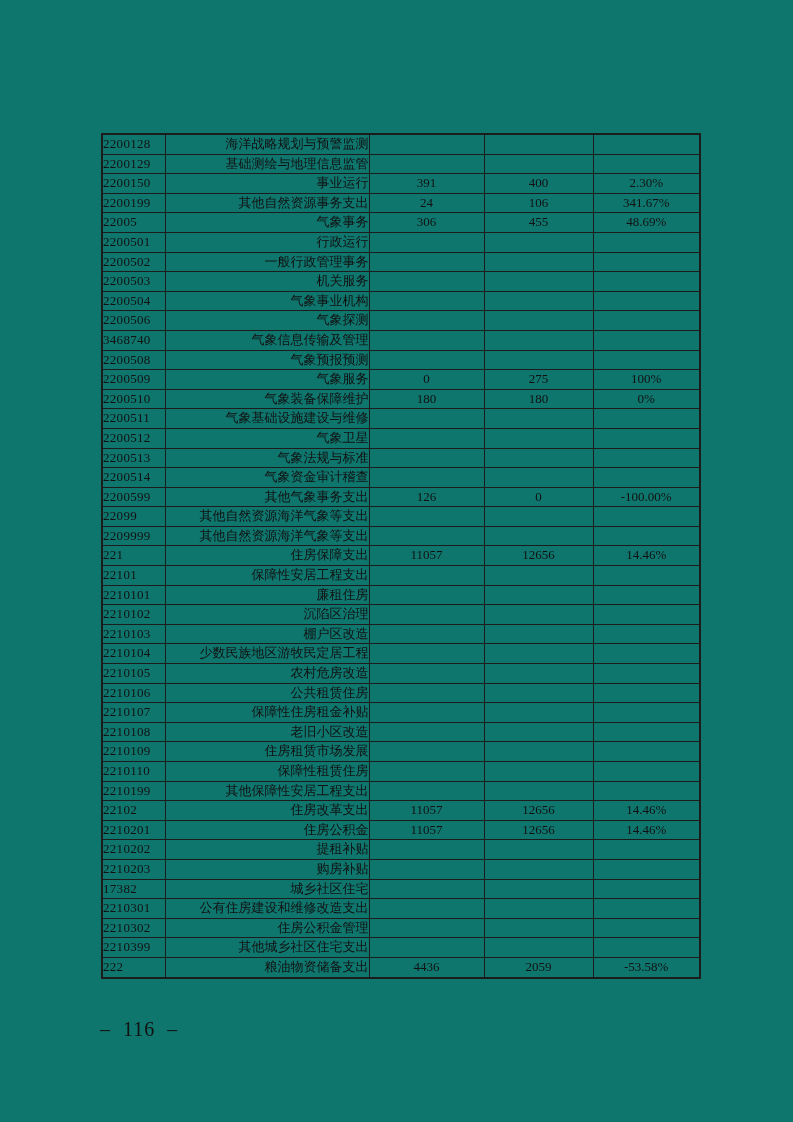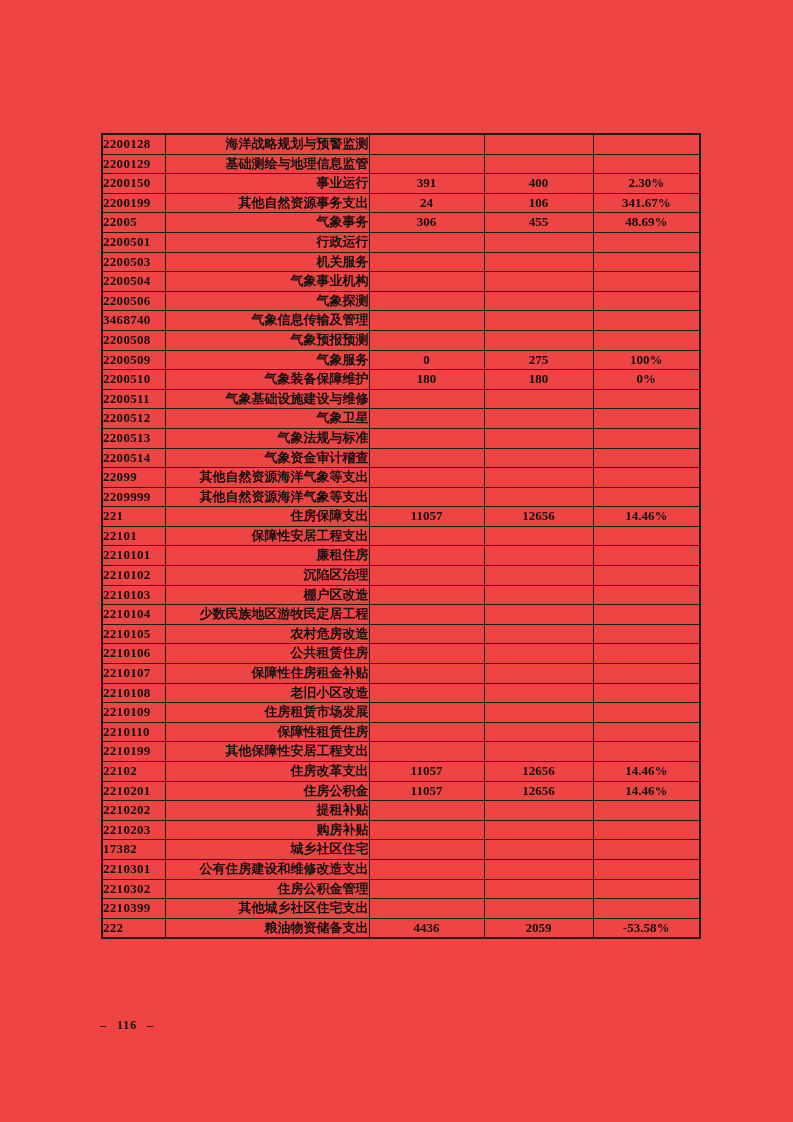--- a/index.html
+++ b/index.html
@@ -4,25 +4,24 @@
 <style>
   html, body {
     margin: 0;
     padding: 0;
     background: #ffffff;
   }
   .page {
     position: relative;
     width: 793px;
     height: 1122px;
-    background: #ef4444;
+    background: #0f766e;
     overflow: hidden;
     font-family: "Liberation Serif", "DejaVu Serif", serif;
     color: #111111;
-    font-weight: bold;
   }
   table.budget-table {
     position: absolute;
     left: 101px;
     top: 133px;
     width: 598px;
     border-collapse: collapse;
     table-layout: fixed;
     border: 2px solid #1c1c1c;
   }
@@ -45,21 +44,21 @@
     text-align: right;
     padding-left: 4px;
   }
   td.col-num {
     text-align: center;
   }
   .page-number {
     position: absolute;
     left: 100px;
     top: 1018px;
-    font-size: 12px;
+    font-size: 20px;
     letter-spacing: 1px;
     word-spacing: 6px;
     color: #111111;
   }
 </style>
 </head>
 <body>
 
 <div class="page">
 
@@ -108,20 +107,27 @@
           <td class="col-num">48.69%</td>
         </tr>
         <tr>
           <td class="col-code">2200501</td>
           <td class="col-name">行政运行</td>
           <td class="col-num"></td>
           <td class="col-num"></td>
           <td class="col-num"></td>
         </tr>
         <tr>
+          <td class="col-code">2200502</td>
+          <td class="col-name">一般行政管理事务</td>
+          <td class="col-num"></td>
+          <td class="col-num"></td>
+          <td class="col-num"></td>
+        </tr>
+        <tr>
           <td class="col-code">2200503</td>
           <td class="col-name">机关服务</td>
           <td class="col-num"></td>
           <td class="col-num"></td>
           <td class="col-num"></td>
         </tr>
         <tr>
           <td class="col-code">2200504</td>
           <td class="col-name">气象事业机构</td>
           <td class="col-num"></td>
@@ -185,20 +191,27 @@
           <td class="col-num"></td>
         </tr>
         <tr>
           <td class="col-code">2200514</td>
           <td class="col-name">气象资金审计稽查</td>
           <td class="col-num"></td>
           <td class="col-num"></td>
           <td class="col-num"></td>
         </tr>
         <tr>
+          <td class="col-code">2200599</td>
+          <td class="col-name">其他气象事务支出</td>
+          <td class="col-num">126</td>
+          <td class="col-num">0</td>
+          <td class="col-num">-100.00%</td>
+        </tr>
+        <tr>
           <td class="col-code">22099</td>
           <td class="col-name">其他自然资源海洋气象等支出</td>
           <td class="col-num"></td>
           <td class="col-num"></td>
           <td class="col-num"></td>
         </tr>
         <tr>
           <td class="col-code">2209999</td>
           <td class="col-name">其他自然资源海洋气象等支出</td>
           <td class="col-num"></td>

